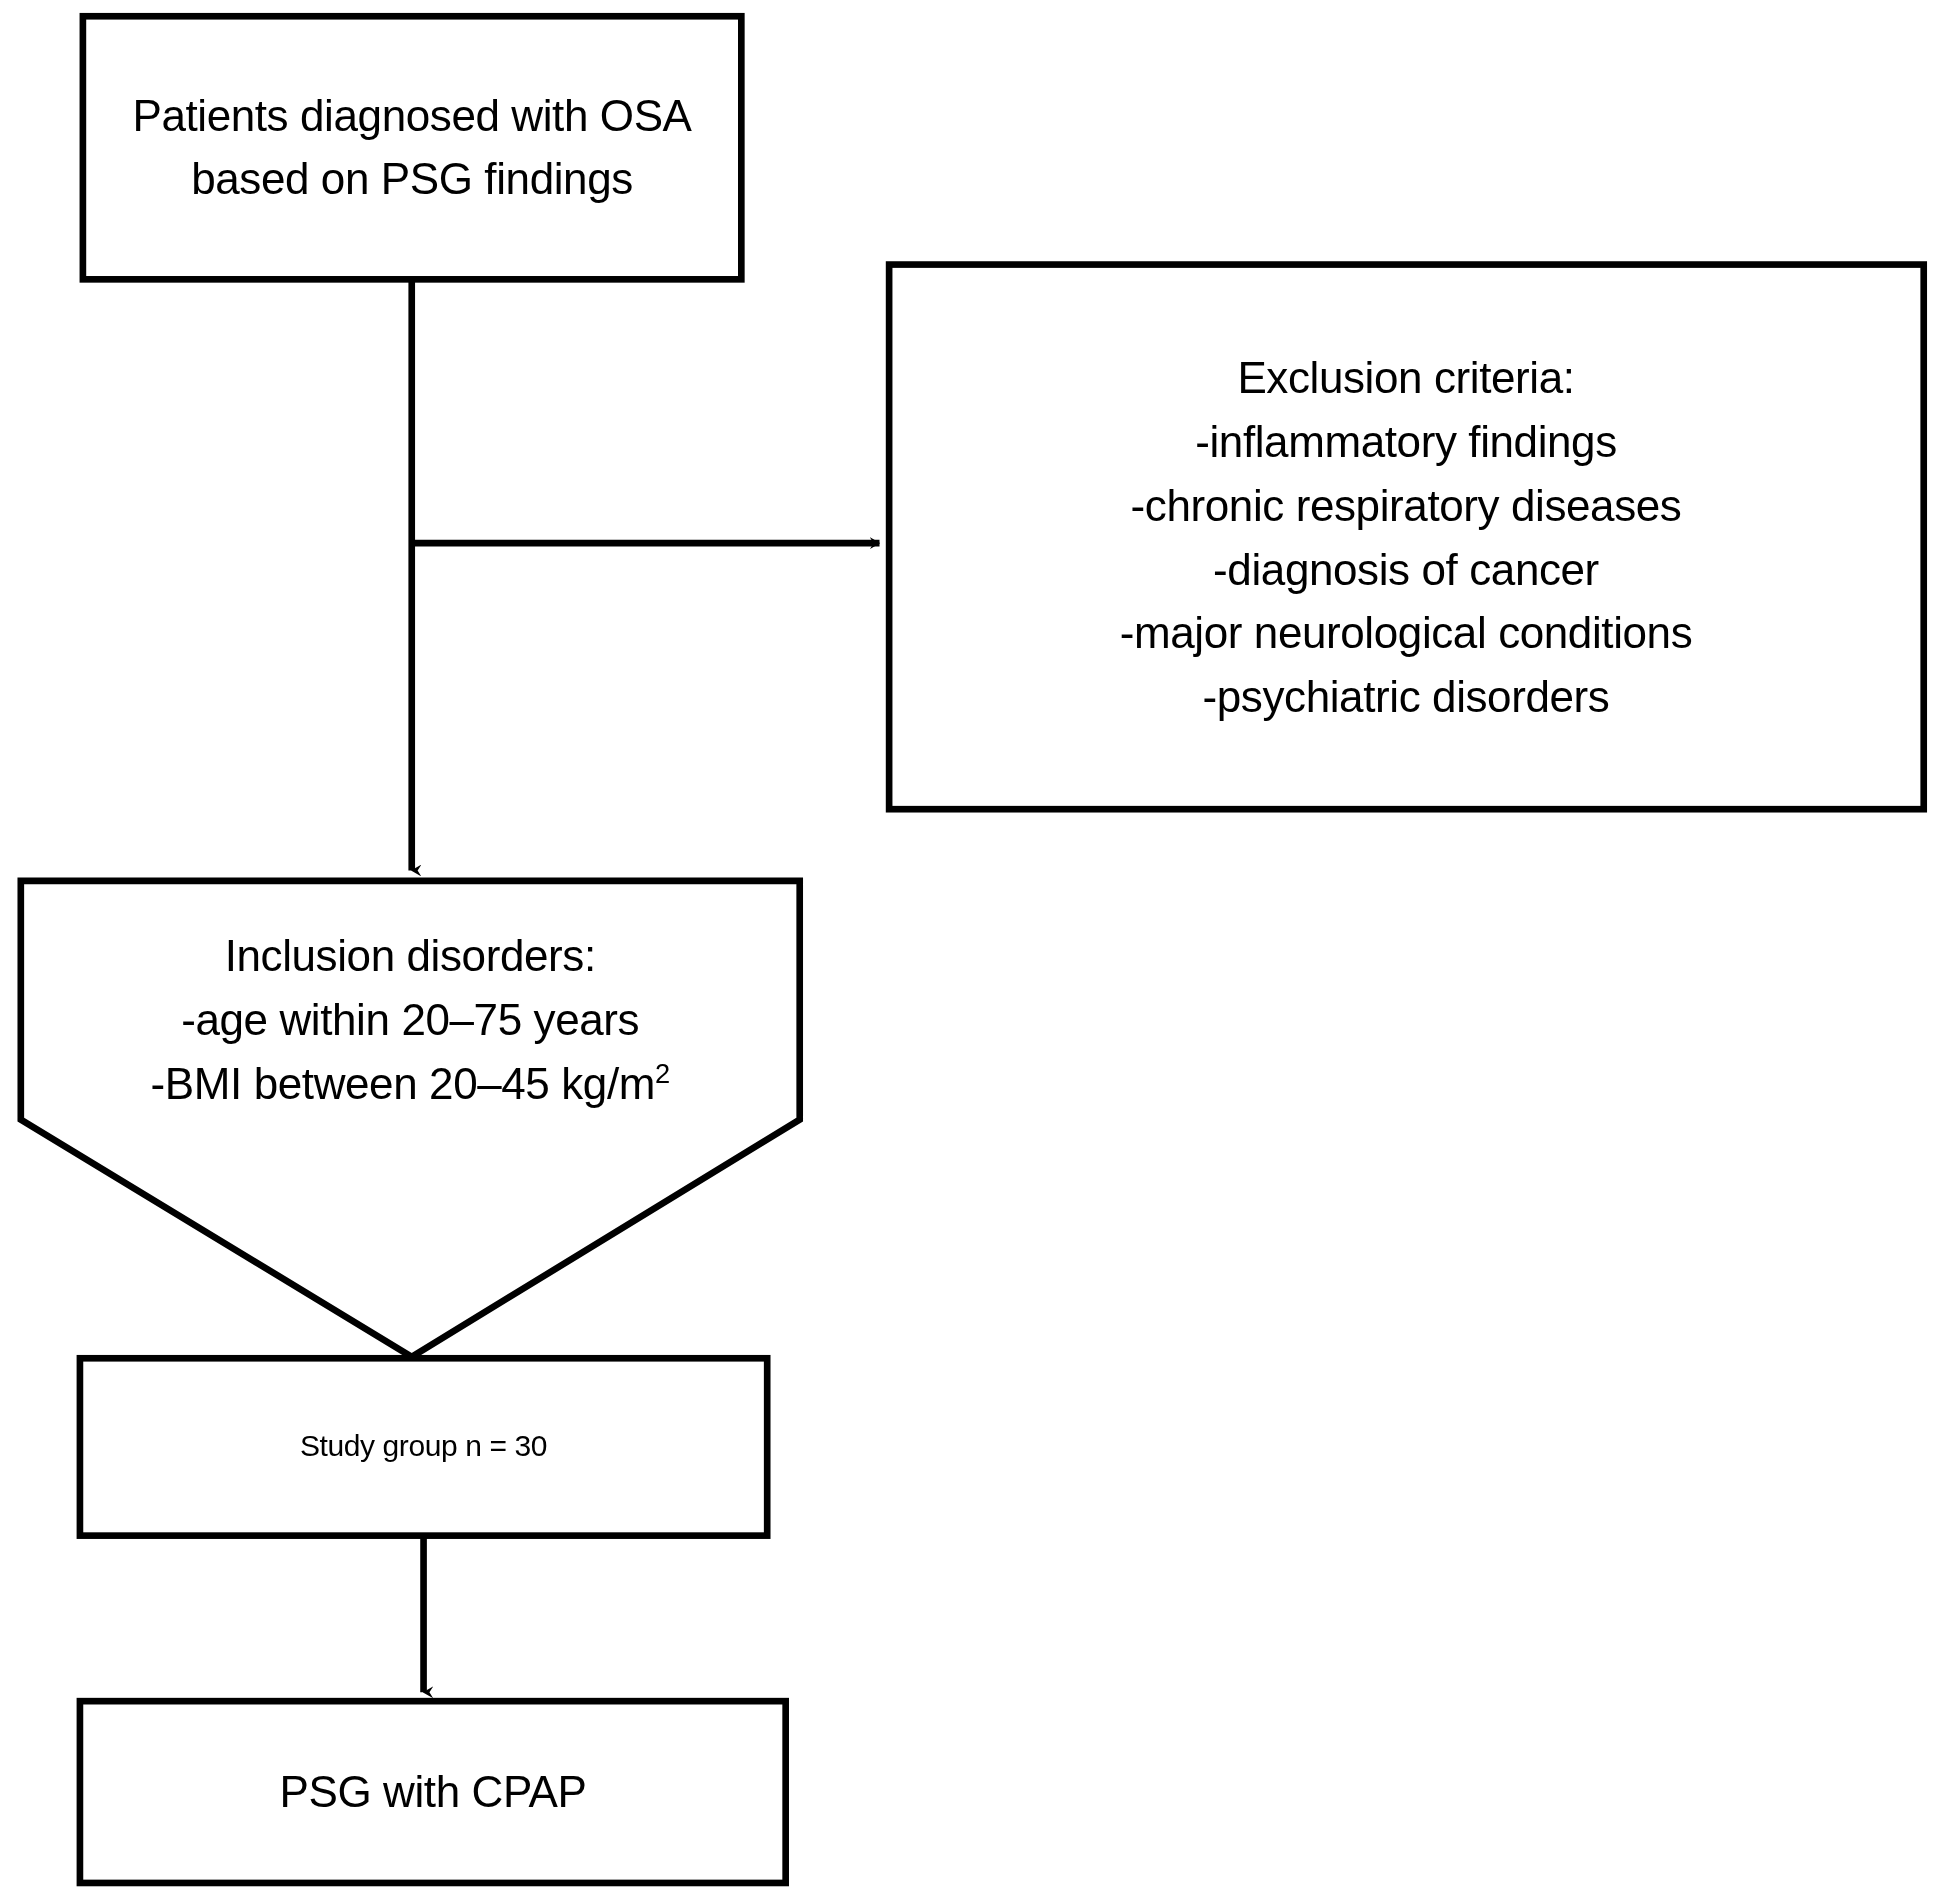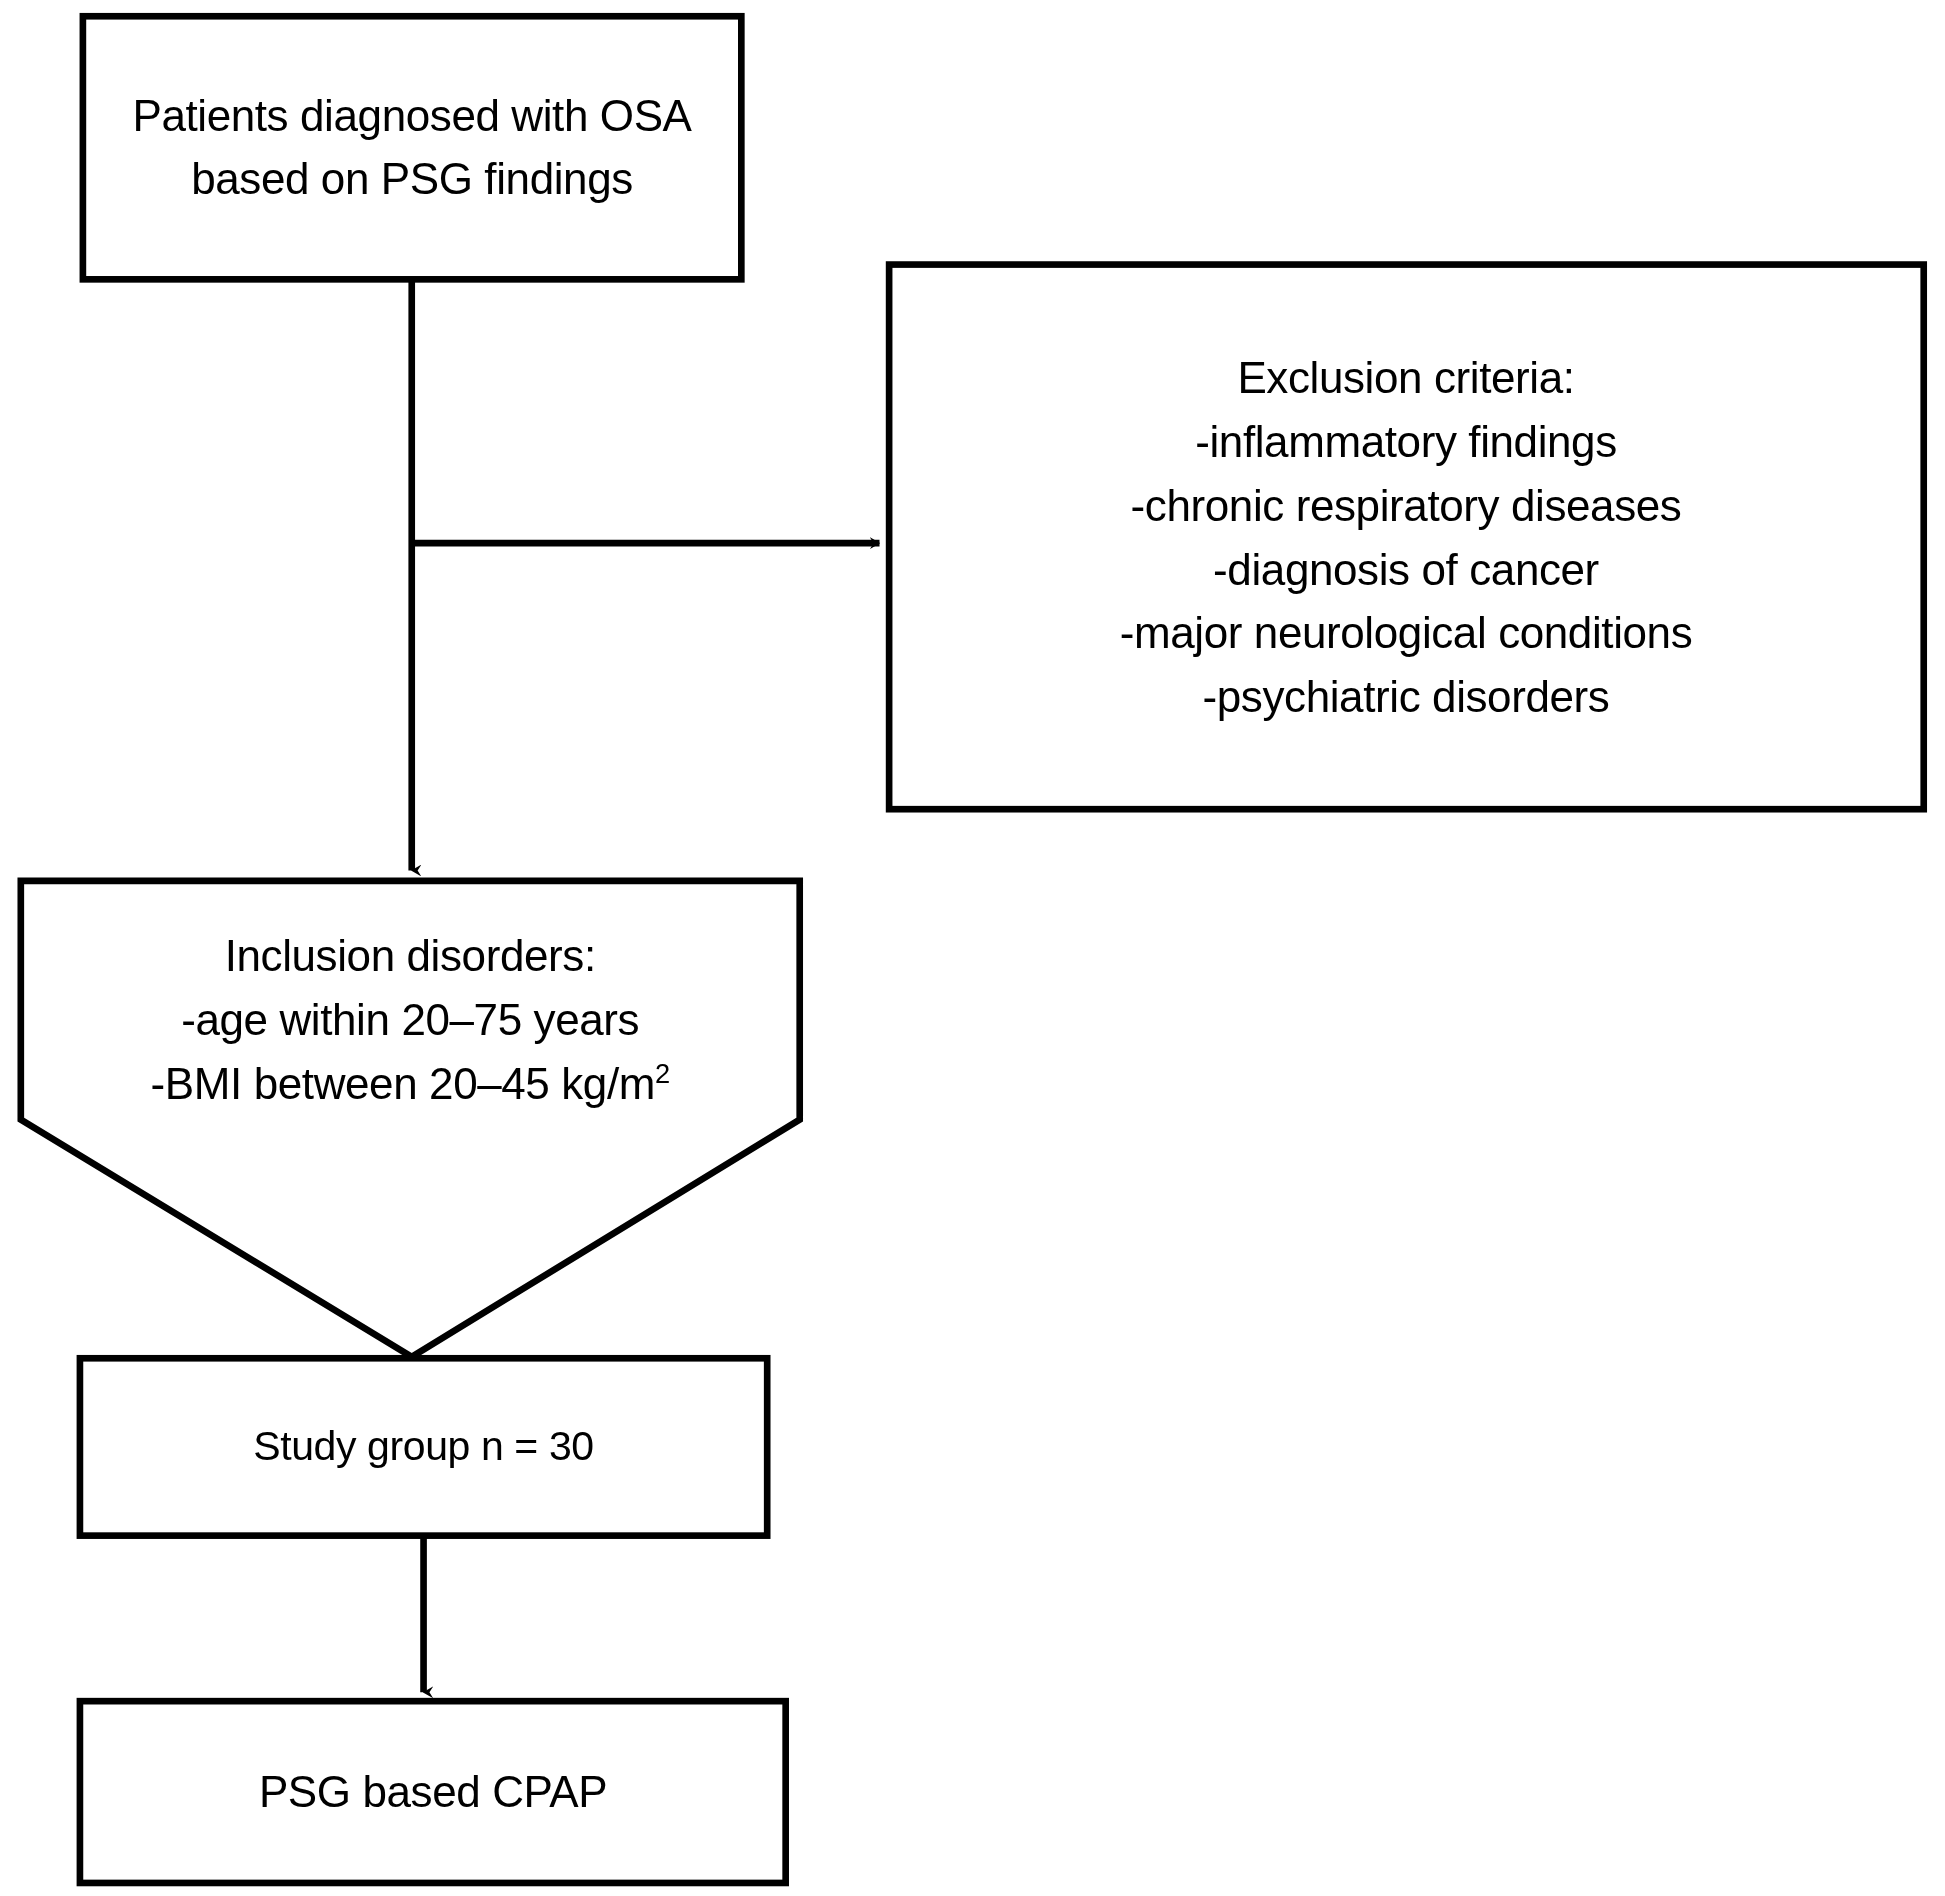--- a/index.html
+++ b/index.html
@@ -85,21 +85,21 @@
     line-height: 0;
   }
   #study-text {
     left: 80px;
     top: 1358px;
     width: 687px;
     height: 177px;
     display: flex;
     align-items: center;
     justify-content: center;
-    font-size: 41px;
+    font-size: 30px;
   }
   #psg-text {
     left: 80px;
     top: 1701px;
     width: 706px;
     height: 182px;
     display: flex;
     align-items: center;
     justify-content: center;
     font-size: 44px;
@@ -149,16 +149,16 @@
   </div>
 
   <div class="node-text" id="inclusion-text">
     <span class="line">Inclusion disorders:</span>
     <span class="line">-age within 20–75 years</span>
     <span class="line"><span>-BMI between 20–45 kg/m</span><span class="sup">2</span></span>
   </div>
 
   <div class="node-text" id="study-text">Study group n = 30</div>
 
-  <div class="node-text" id="psg-text">PSG based CPAP</div>
+  <div class="node-text" id="psg-text">PSG with CPAP</div>
 
 </div>
 
 
 </body></html>

